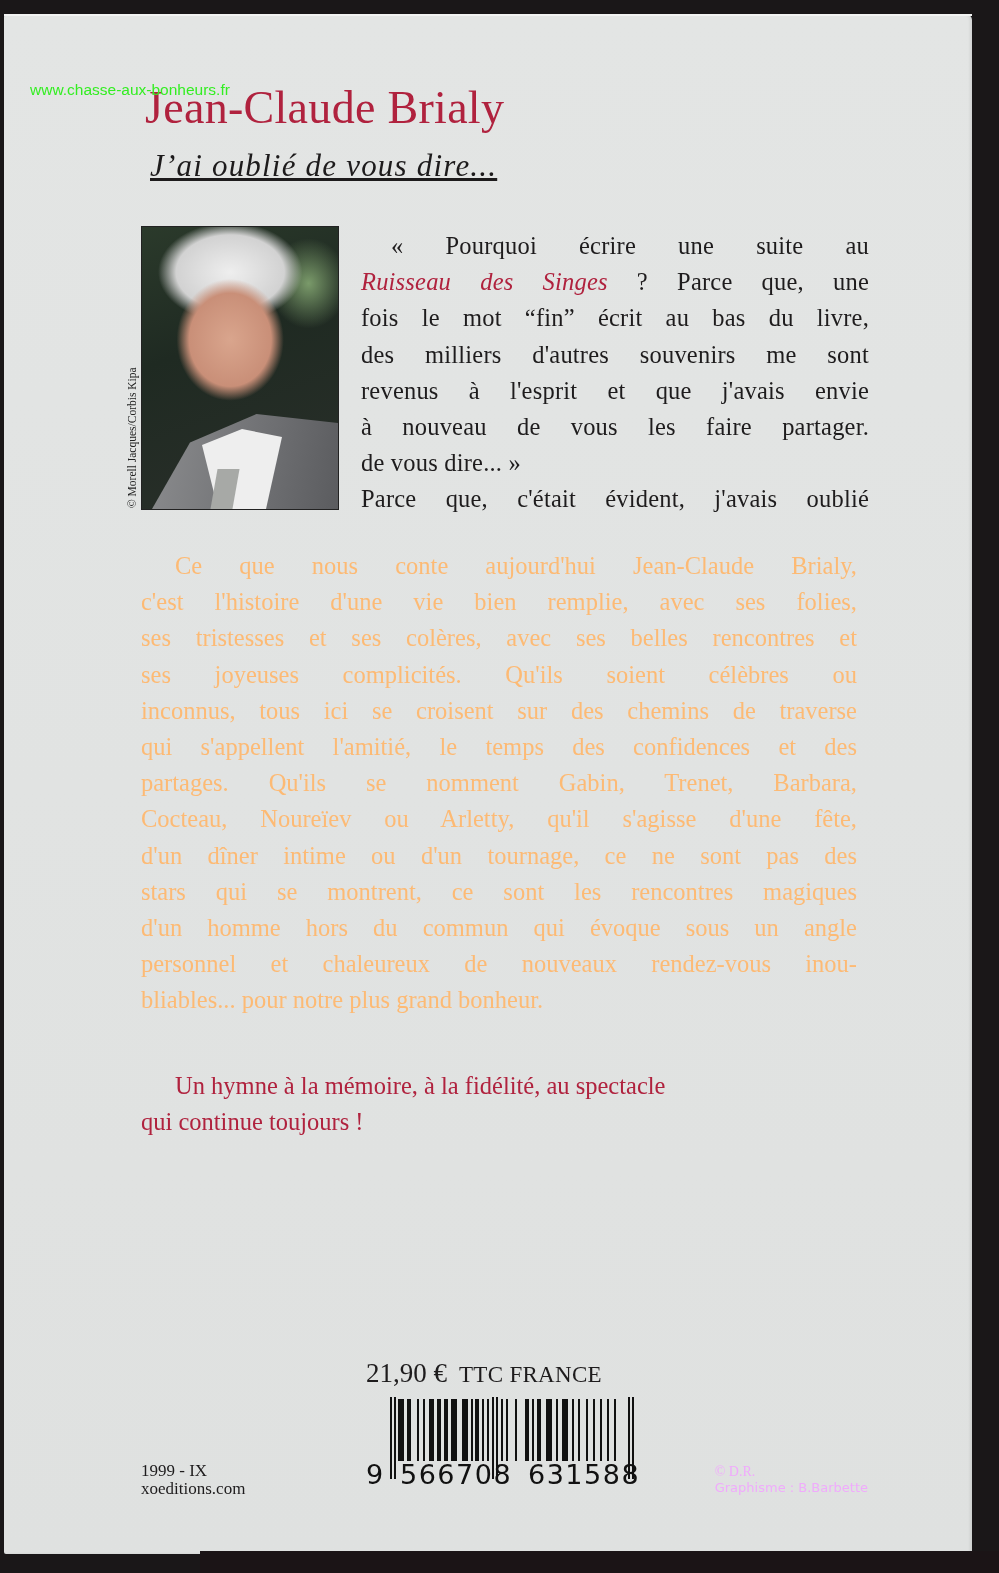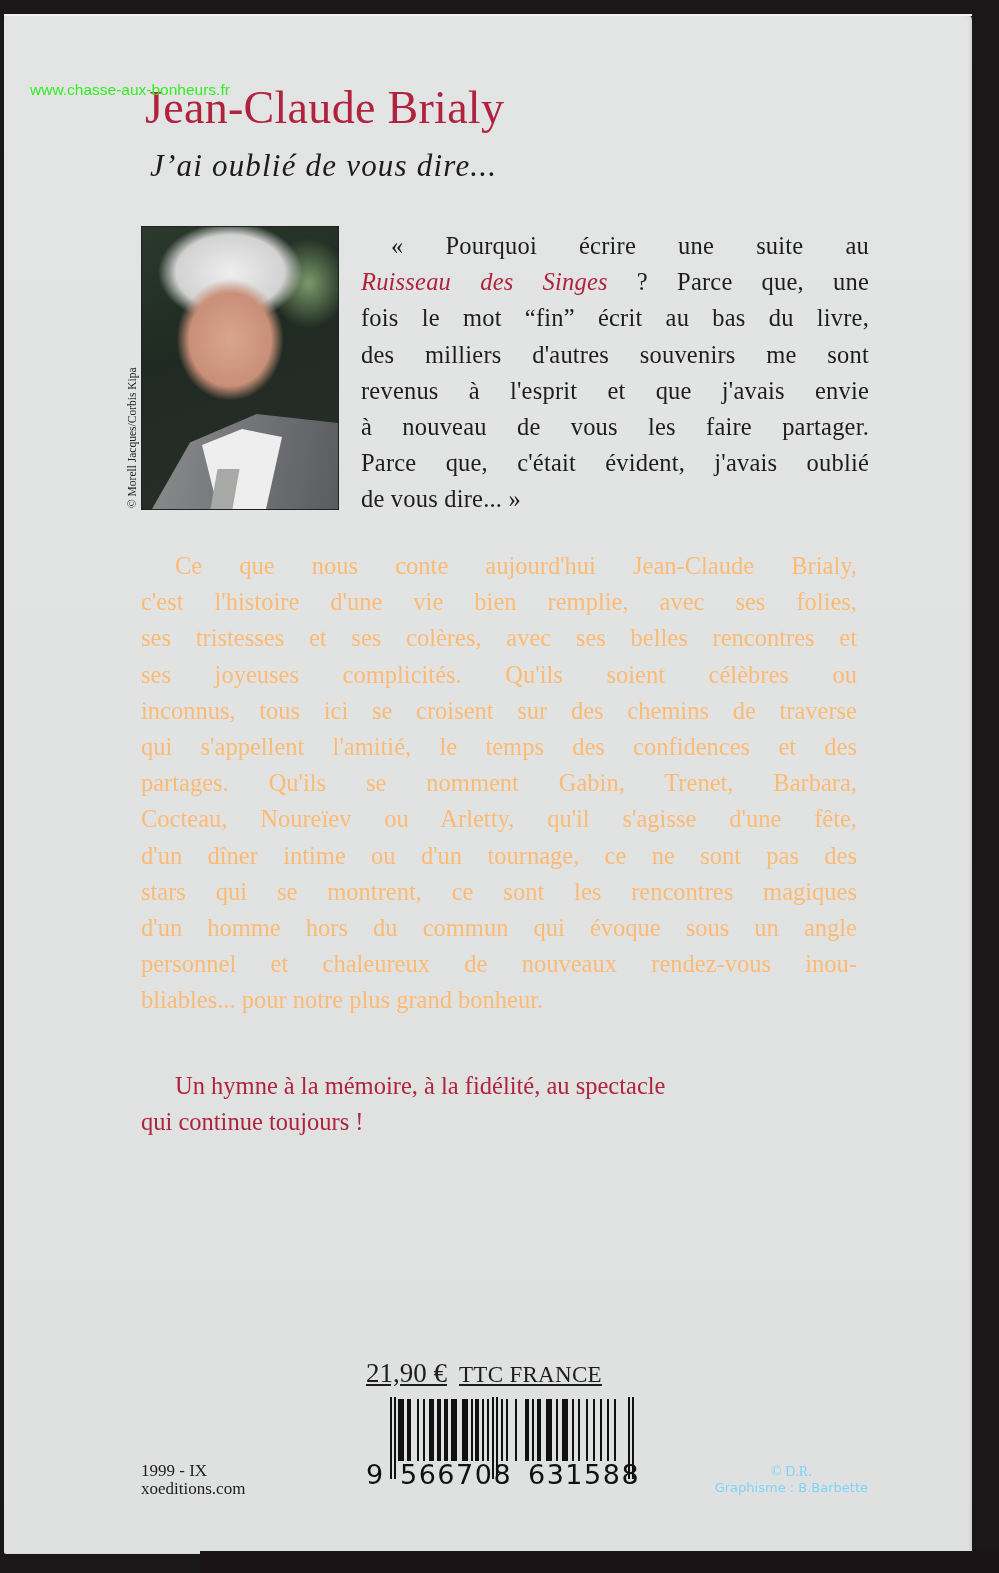--- a/index.html
+++ b/index.html
@@ -28,21 +28,21 @@
     font-size: 15.5px; color: #33ee22; letter-spacing: 0px;
     z-index: 3;
   }
   .author {
     position: absolute; left: 145px; top: 85px;
     font-size: 46px; color: #b0223e; letter-spacing: 0.3px;
     line-height: 1;
   }
   .subtitle {
     position: absolute; left: 150px; top: 148px;
-    font-size: 31px; font-style: italic; color: #1d1b1c; letter-spacing: 1.2px;
+    font-size: 31px; font-style: italic; color: #1d1b1c; letter-spacing: 1.2px; text-decoration: underline;
   }
   .photo {
     position: absolute; left: 141px; top: 226px; width: 196px; height: 282px;
     border: 1px solid #222;
     background:
       radial-gradient(ellipse 38% 30% at 45% 40%, #d9a58d 0%, #c98f78 55%, rgba(0,0,0,0) 72%),
       radial-gradient(ellipse 46% 22% at 45% 16%, #eeeeee 0%, #d2d2d2 60%, rgba(0,0,0,0) 80%),
       radial-gradient(ellipse 25% 20% at 85% 20%, #7a9a6a 0%, rgba(0,0,0,0) 80%),
       linear-gradient(160deg, #2b3a2b 0%, #1f2a22 40%, #2a2f2a 100%);
     overflow: hidden;
@@ -85,39 +85,39 @@
   .body-text .line.last { text-align-last: left; }
   .body-text .first { padding-left: 34px; }
   .tagline {
     position: absolute; left: 141px; top: 1068px; width: 730px;
     font-size: 24.5px; line-height: 36.2px; color: #b0223e;
   }
   .tagline .line { display: block; white-space: nowrap; }
   .tagline .first { padding-left: 34px; }
   .price {
     position: absolute; left: 366px; top: 1358px;
-    font-size: 27px; color: #1e1c1d; white-space: nowrap; text-decoration: underline;
+    font-size: 27px; color: #1e1c1d; white-space: nowrap;
   }
   .price .ttc { font-size: 23px; margin-left: 12px; letter-spacing: 0.3px; }
   .barcode {
     position: absolute; left: 388px; top: 1397px; width: 250px; height: 82px;
   }
   .isbn {
     position: absolute; left: 366px; top: 1459px; width: 280px;
     font-family: "DejaVu Sans", sans-serif; font-size: 27px; color: #111;
     letter-spacing: 1.5px; white-space: nowrap;
   }
   .isbn .pre { display: inline-block; width: 28px; }
   .edition {
     position: absolute; left: 141px; top: 1462px;
     font-size: 17px; line-height: 18px; color: #1e1c1d;
   }
   .rights {
-    position: absolute; right: 131px; top: 1464px; text-align: center;
-    font-family: "DejaVu Sans", sans-serif; font-size: 13px; line-height: 16px; color: #7dd3fc;
+    position: absolute; right: 131px; top: 1464px; text-align: left;
+    font-family: "DejaVu Sans", sans-serif; font-size: 13px; line-height: 16px; color: #f0abfc;
   }
   .rights .dr { font-family: "Liberation Serif", serif; font-size: 14px; }
 </style>
 </head>
 <body>
 
 <div class="cover"></div>
 <div class="cover-edge-top"></div>
 <div class="bottom-shadow"></div>
 
@@ -133,22 +133,22 @@
 </div>
 <div class="credit">© Morell Jacques/Corbis Kipa</div>
 
 <div class="quote">
   <span class="line first">« Pourquoi écrire une suite au</span>
   <span class="line"><span class="ital">Ruisseau des Singes</span><span> ? Parce que, une</span></span>
   <span class="line">fois le mot “fin” écrit au bas du livre,</span>
   <span class="line">des milliers d'autres souvenirs me sont</span>
   <span class="line">revenus à l'esprit et que j'avais envie</span>
   <span class="line">à nouveau de vous les faire partager.</span>
+  <span class="line last">de vous dire... »</span>
   <span class="line">Parce que, c'était évident, j'avais oublié</span>
-  <span class="line last">de vous dire... »</span>
 </div>
 
 <div class="body-text">
   <span class="line first">Ce que nous conte aujourd'hui Jean-Claude Brialy,</span>
   <span class="line">c'est l'histoire d'une vie bien remplie, avec ses folies,</span>
   <span class="line">ses tristesses et ses colères, avec ses belles rencontres et</span>
   <span class="line">ses joyeuses complicités. Qu'ils soient célèbres ou</span>
   <span class="line">inconnus, tous ici se croisent sur des chemins de traverse</span>
   <span class="line">qui s'appellent l'amitié, le temps des confidences et des</span>
   <span class="line">partages. Qu'ils se nomment Gabin, Trenet, Barbara,</span>

